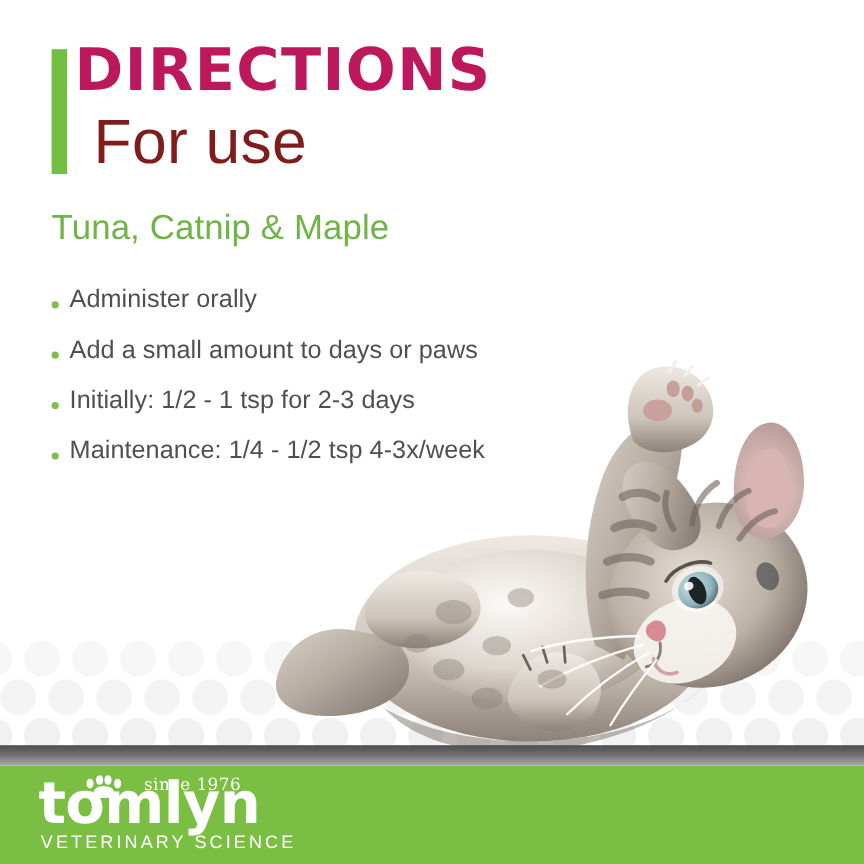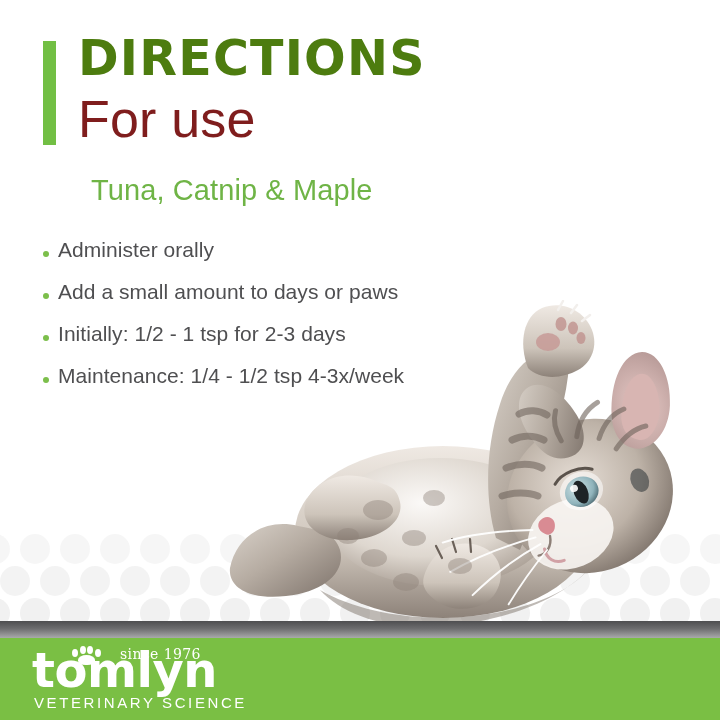--- a/index.html
+++ b/index.html
@@ -42,26 +42,26 @@
   .accent-bar {
     position: absolute;
     left: 0;
     top: 3px;
     width: 13px;
     height: 104px;
     background: #72bf44;
   }
   .title-main {
     position: absolute;
-    left: 35px;
+    left: 19px;
     top: -4px;
     font-size: 49px;
     font-weight: 800;
     letter-spacing: 1.2px;
-    color: #4d7c0f;
+    color: #be185d;
     line-height: 1;
     font-family: "DejaVu Sans", sans-serif;
   }
   .title-sub {
     position: absolute;
     left: 35px;
     top: 55px;
     font-size: 52px;
     font-weight: 400;
     color: #7f1d1d;
@@ -71,21 +71,20 @@
 
   
   .flavour {
     position: absolute;
     left: 43px;
     top: 176px;
     font-size: 29px;
     color: #6fb446;
     letter-spacing: 0.1px;
     line-height: 1;
-    margin-left: 48px;
   }
 
   
   .bullets {
     position: absolute;
     left: 43px;
     top: 228px;
     width: 560px;
   }
   .bullet-row {

